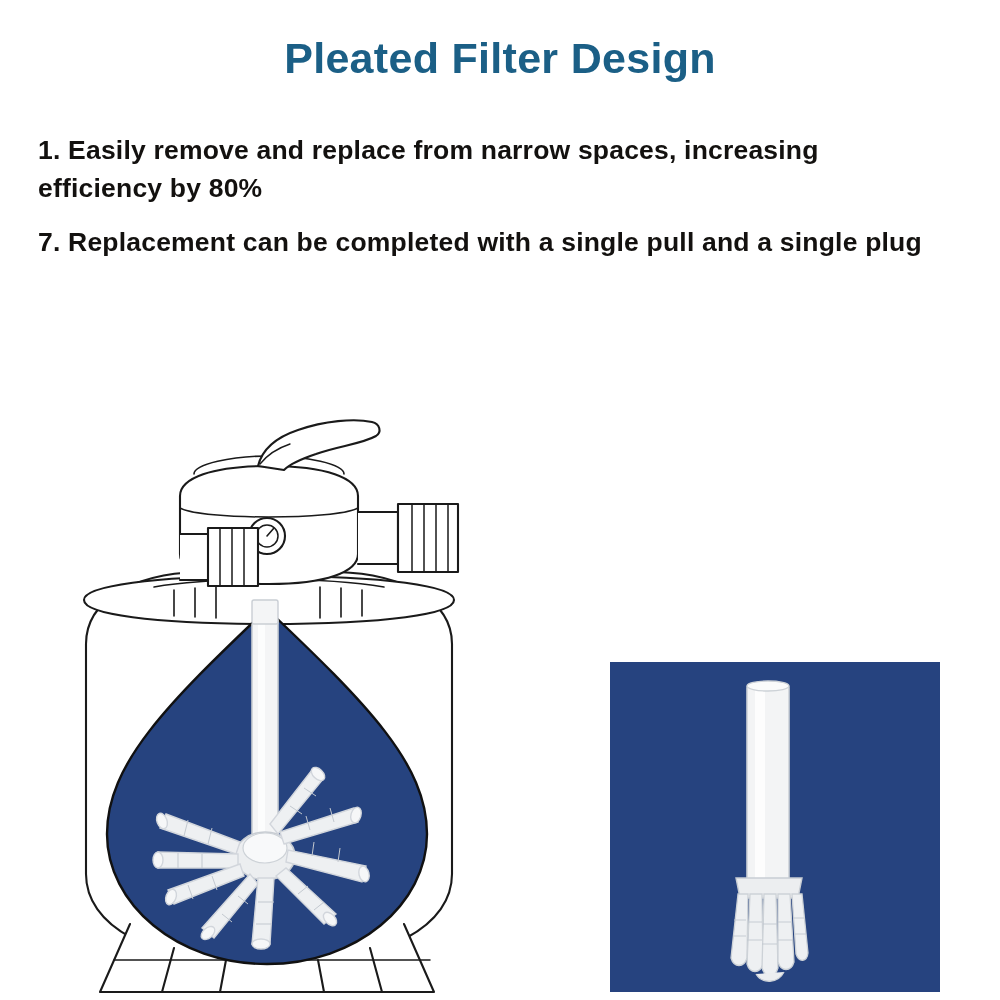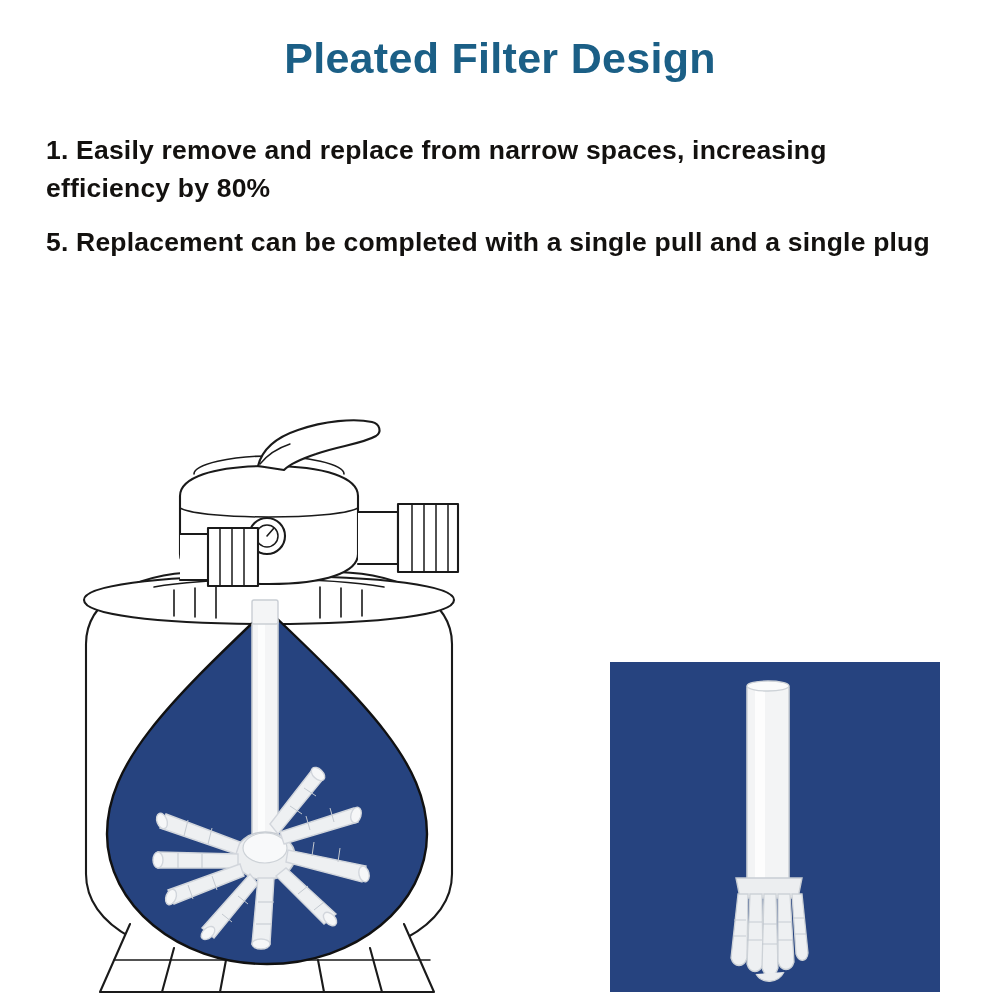--- a/index.html
+++ b/index.html
@@ -27,21 +27,21 @@
     text-align: center;
     font-size: 43px;
     font-weight: bold;
     color: #1b5f86;
     letter-spacing: 0.3px;
     font-family: "Liberation Sans", sans-serif;
   }
   .bullets {
     position: absolute;
     top: 132px;
-    left: 46px;
+    left: 38px;
     width: 905px;
   }
   .bullet {
     font-size: 26.5px;
     font-weight: bold;
     color: #13110f;
     line-height: 1.42;
     margin-bottom: 17px;
     letter-spacing: 0.2px;
   }
@@ -66,21 +66,21 @@
 </style>
 </head>
 <body>
 
 <div id="page">
 
   <div class="title">Pleated Filter Design</div>
 
   <div class="bullets">
     <div class="bullet">1. Easily remove and replace from narrow spaces, increasing efficiency by 80%</div>
-    <div class="bullet">5. Replacement can be completed with a single pull and a single plug</div>
+    <div class="bullet">7. Replacement can be completed with a single pull and a single plug</div>
   </div>
 
   <div class="figure-main">
     <svg viewBox="0 0 420 590" width="420" height="590">
       <defs>
         <clipPath id="dropClip">
           <path d="M205 205 C 305 300, 365 360, 365 430 C 365 500, 295 560, 205 560 C 115 560, 45 500, 45 430 C 45 360, 105 300, 205 205 Z"></path>
         </clipPath>
       </defs>
 

